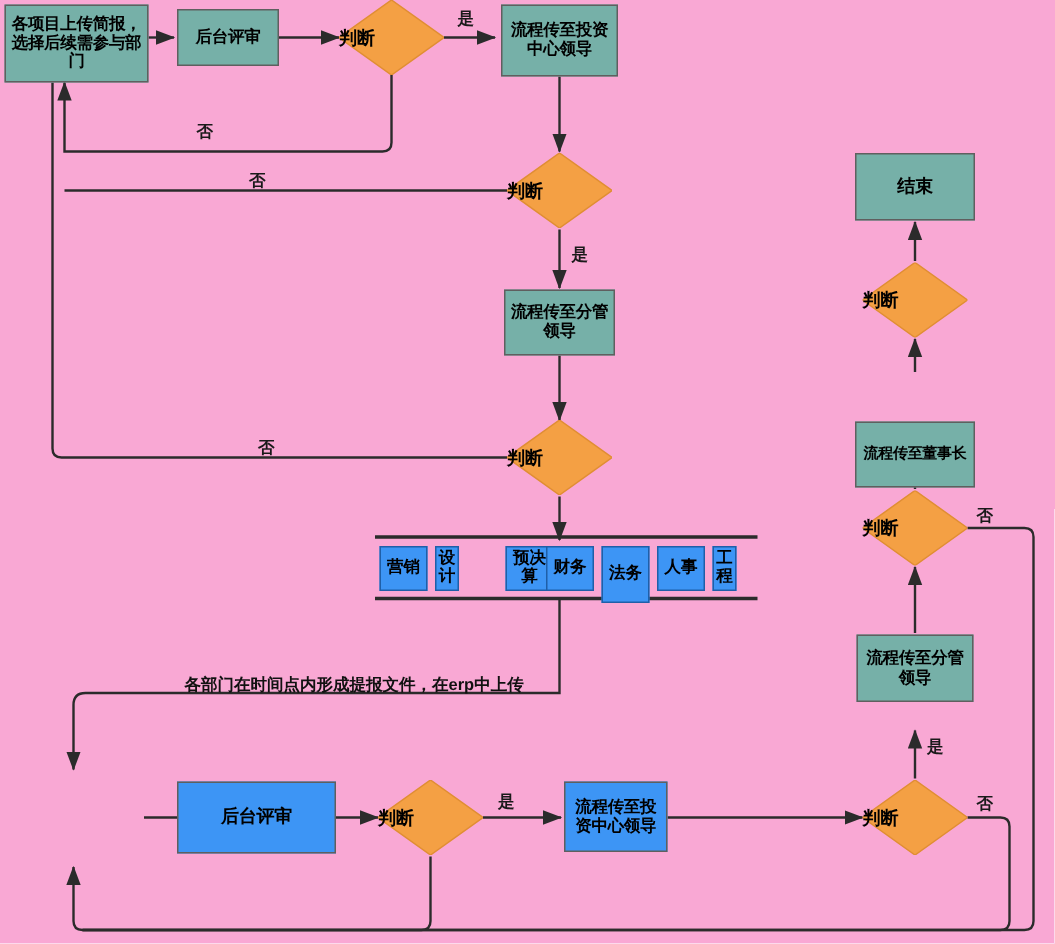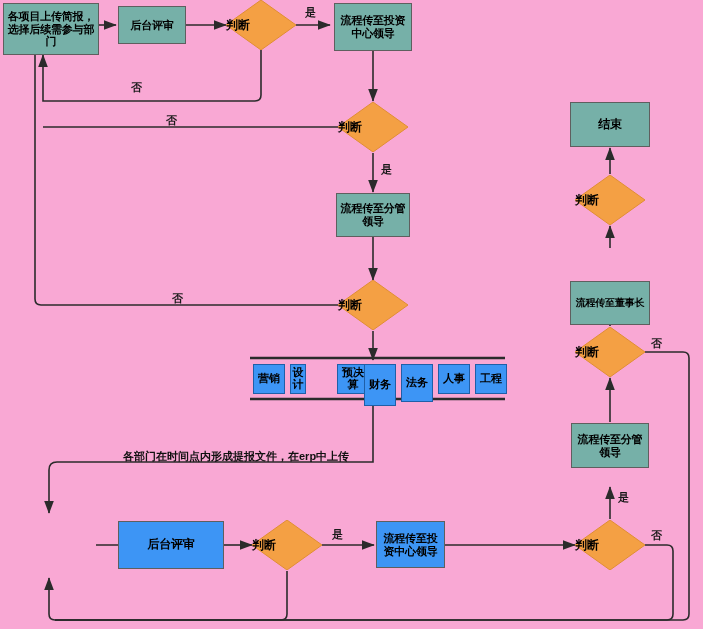--- a/index.html
+++ b/index.html
@@ -188,30 +188,30 @@
 
   <div class="dept-box" style="left:253px; top:364px; width:32px; height:30px; font-size:11px;">
     <span>营销</span>
   </div>
   <div class="dept-box" style="left:290px; top:364px; width:16px; height:30px; font-size:11px;">
     <span>设计</span>
   </div>
   <div class="dept-box" style="left:337px; top:364px; width:32px; height:30px; font-size:11px;">
     <span>预决算</span>
   </div>
-  <div class="dept-box" style="left:364px; top:364px; width:32px; height:42px; font-size:11px;">
+  <div class="dept-box" style="left:364px; top:364px; width:32px; height:30px; font-size:11px;">
     <span>财务</span>
   </div>
   <div class="dept-box" style="left:401px; top:364px; width:32px; height:38px; font-size:11px;">
     <span>法务</span>
   </div>
   <div class="dept-box" style="left:438px; top:364px; width:32px; height:30px; font-size:11px;align-items:center;">
     <span>人事</span>
   </div>
-  <div class="dept-box" style="left:475px; top:364px; width:32px; height:30px; font-size:11px;">
+  <div class="dept-box" style="left:475px; top:364px; width:16px; height:30px; font-size:11px;">
     <span>工程</span>
   </div>
 
 
   <div class="node rect blue" style="left:118px; top:521px; width:106px; height:48px; font-size:12px;">
     <span>后台评审</span>
   </div>
 
   <div class="diamond-wrap" style="left:252px; top:520px; width:70px; height:50px;">
     <svg class="diamond-shape" viewBox="0 0 70 50">

